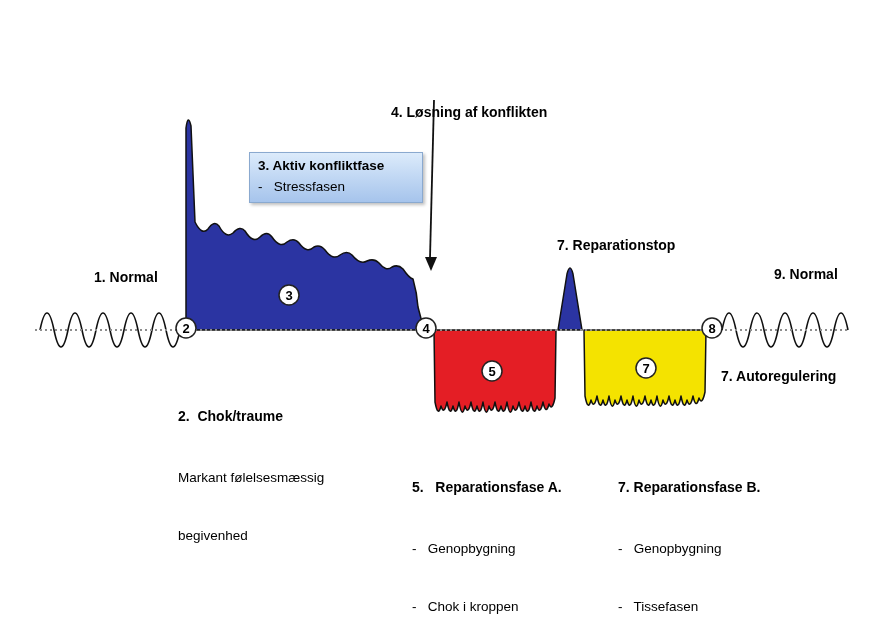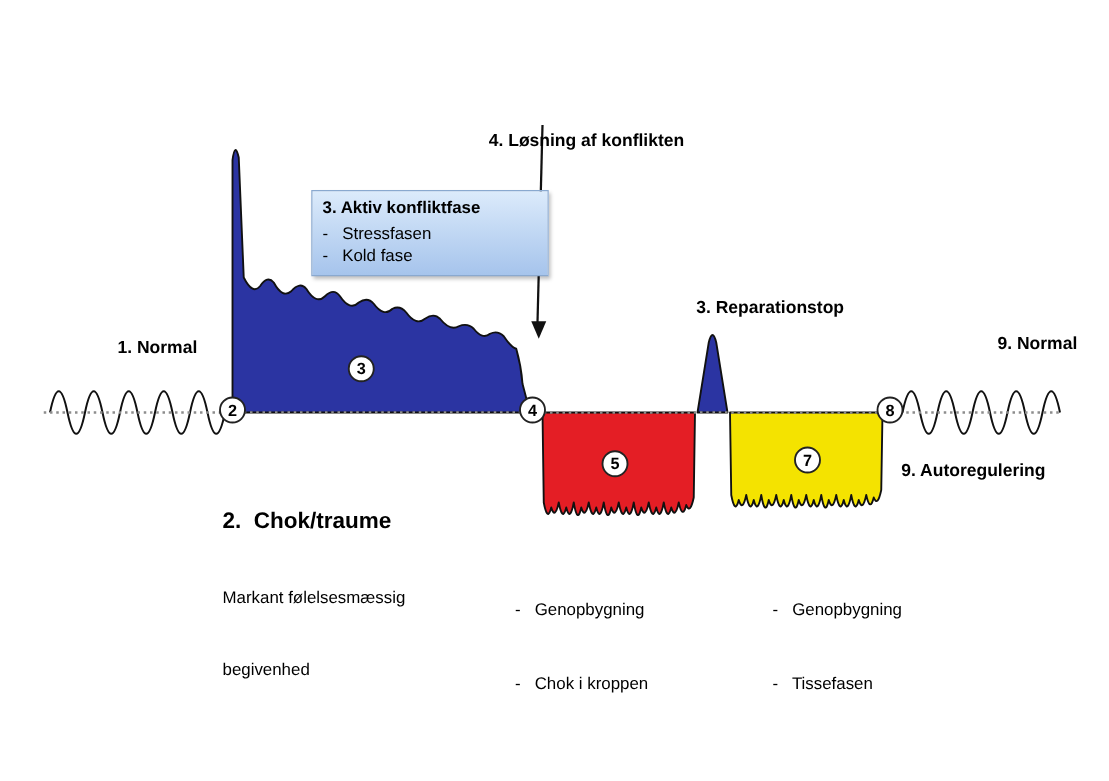--- a/index.html
+++ b/index.html
@@ -3,26 +3,26 @@
 <meta charset="utf-8">
 <style>
   html,body{margin:0;padding:0;background:#fff;}
   .canvas{
     position:relative;width:887px;height:625px;background:#ffffff;
     font-family:"Liberation Sans",sans-serif;color:#000;overflow:hidden;
   }
   .canvas svg{position:absolute;left:0;top:0;}
   .lbl{position:absolute;font-size:14px;font-weight:bold;white-space:pre;}
   .txtblock{position:absolute;font-size:13.5px;line-height:19.5px;white-space:pre;}
-  .txtblock .blk-title{font-size:18px;font-weight:bold;margin-bottom:2px;white-space:pre;}
+  .txtblock .blk-title{font-size:14px;font-weight:bold;margin-bottom:2px;white-space:pre;}
   .conflict-box{
     position:absolute;left:249px;top:152px;width:158px;
     background:linear-gradient(180deg,#dcebfb 0%,#c3d9f4 45%,#a6c4ec 100%);
     border:1px solid #8aa9cf;box-shadow:2px 2px 3px rgba(0,0,0,.25);
-    padding:4px 22px 6px 8px;font-size:13.5px;line-height:18px;
+    padding:4px 6px 6px 8px;font-size:13.5px;line-height:18px;
   }
   .conflict-box .box-title{font-weight:bold;margin-bottom:3px;white-space:pre;}
   .conflict-box .box-item{white-space:pre;}
 </style>
 </head>
 <body>
 
 <div class="canvas">
 
   <svg width="887" height="625" viewBox="0 0 887 625">
@@ -79,46 +79,47 @@
       <text x="646" y="372.5" text-anchor="middle" font-size="13" font-weight="bold">7</text>
     </g>
     <g>
       <circle cx="712" cy="328" r="10" fill="#fff" stroke="#222" stroke-width="1.5"></circle>
       <text x="712" y="332.5" text-anchor="middle" font-size="13" font-weight="bold">8</text>
     </g>
   </svg>
 
   <div class="lbl" style="left:94px;top:269px;">1. Normal</div>
   <div class="lbl" style="left:391px;top:56px;margin-top:48px;">4. Løsning af konflikten</div>
-  <div class="lbl" style="left:557px;top:237px;">3. Reparationstop</div>
-  <div class="lbl" style="left:774px;top:266px;margin-left:24px;">9. Normal</div>
-  <div class="lbl" style="left:721px;top:368px;">9. Autoregulering</div>
+  <div class="lbl" style="left:557px;top:237px;">7. Reparationstop</div>
+  <div class="lbl" style="left:774px;top:266px;">9. Normal</div>
+  <div class="lbl" style="left:721px;top:368px;">7. Autoregulering</div>
 
   <div class="conflict-box">
     <div class="box-title">3. Aktiv konfliktfase</div>
     <div class="box-item">-   Stressfasen</div>
-    <div class="box-item">-   Kold fase</div>
   </div>
 
   <div class="txtblock" style="left:178px;top:368px;">
     <div class="blk-title">2.  Chok/traume</div>
     <div><b></b><span>Markant følelsesmæssig</span></div>
     <div><b></b><span>begivenhed</span></div>
     
     
     
     
     
     
     
   </div>
 
   <div class="txtblock" style="left:412px;top:439px;">
+    <div class="blk-title">5.   Reparationsfase A.</div>
     <div>-   Genopbygning</div>
     <div>-   Chok i kroppen</div>
   </div>
 
   <div class="txtblock" style="left:618px;top:439px;">
+    <div class="blk-title">7. Reparationsfase B.</div>
     <div>-   Genopbygning</div>
     <div>-   Tissefasen</div>
   </div>
 
 </div>
 
 </body></html>

